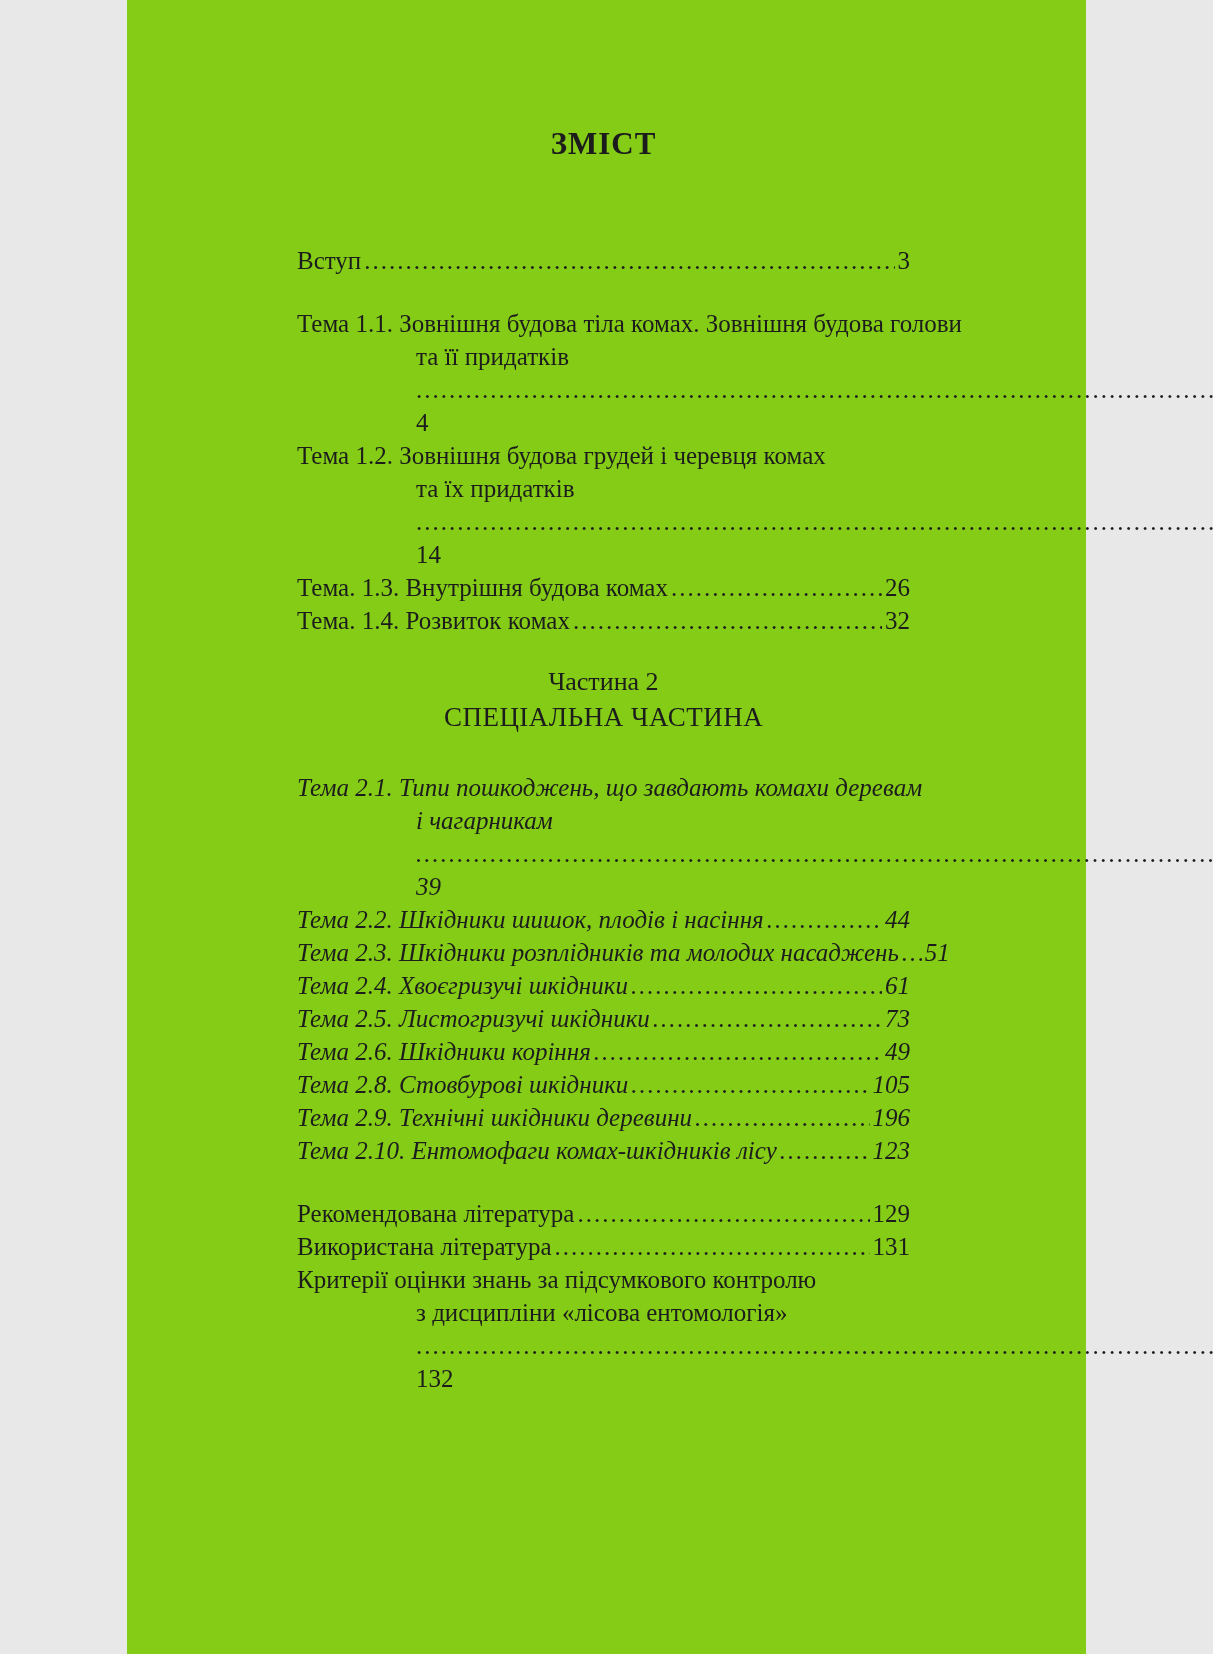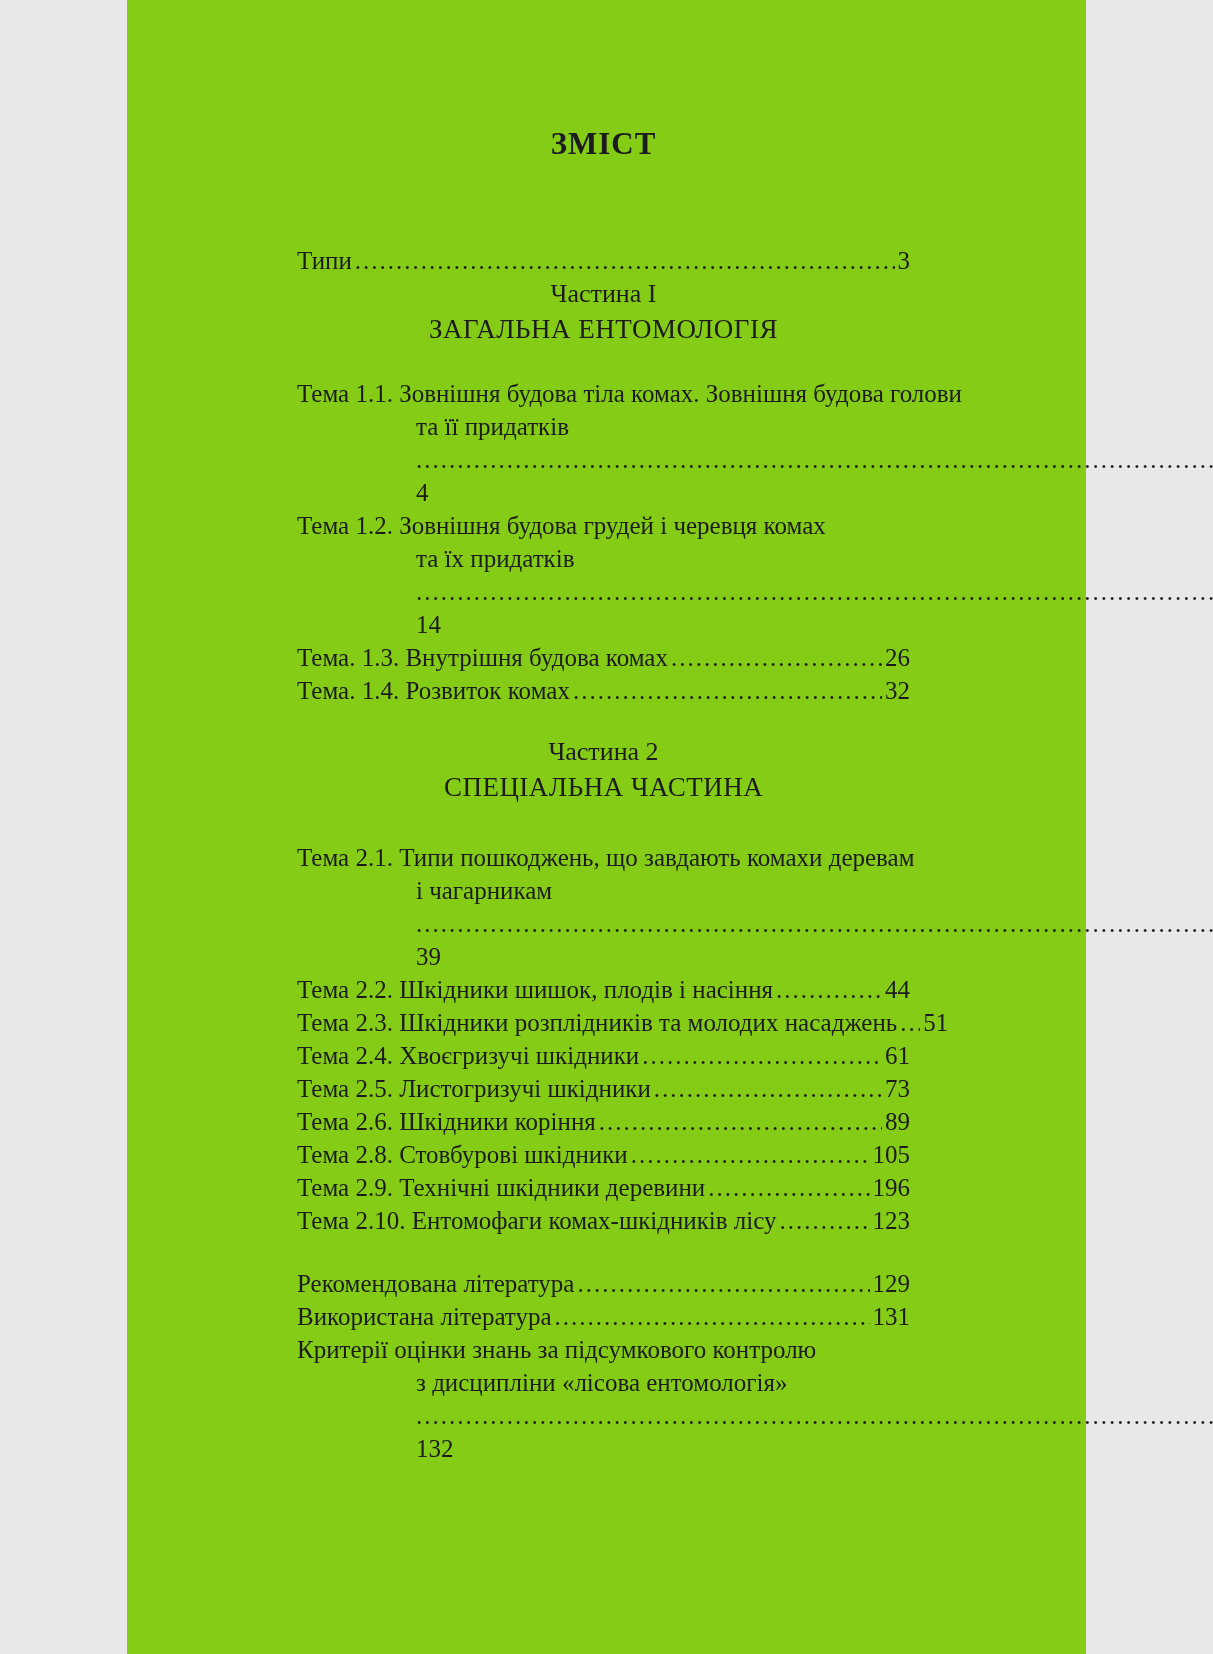--- a/index.html
+++ b/index.html
@@ -66,45 +66,42 @@
     text-align: center;
     font-size: 27px;
     line-height: 36px;
     letter-spacing: 0.5px;
   }
   .entries-block {
     margin-top: 30px;
   }
   .entries-block-2 {
     margin-top: 36px;
+    font-style: italic;
   }
   .part-block {
     margin-top: 28px;
   }
   .back-block {
     margin-top: 30px;
   }
 </style>
 </head>
 <body>
 
 <div class="page">
 
   <div class="doc-title">ЗМІСТ</div>
 
   <div class="toc-row">
-    <span class="toc-text">Типи</span>
+    <span class="toc-text">Вступ</span>
     <span class="leader"></span>
     <span class="toc-page">3</span>
   </div>
 
-  <div>
-    <div class="part-heading">Частина I</div>
-    <div class="part-subheading">ЗАГАЛЬНА ЕНТОМОЛОГІЯ</div>
-  </div>
 
   <div class="entries-block">
 
     <div>
       <div class="toc-line1">Тема 1.1. Зовнішня будова тіла комах. Зовнішня будова голови</div>
       <div class="toc-row toc-cont">
         <span class="toc-text">та її придатків</span>
         <span class="leader"></span>
         <span class="toc-page">4</span>
       </div>
@@ -169,21 +166,21 @@
 
     <div class="toc-row">
       <span class="toc-text">Тема 2.5. Листогризучі шкідники</span>
       <span class="leader"></span>
       <span class="toc-page">73</span>
     </div>
 
     <div class="toc-row">
       <span class="toc-text">Тема 2.6. Шкідники коріння</span>
       <span class="leader"></span>
-      <span class="toc-page">89</span>
+      <span class="toc-page">49</span>
     </div>
 
 
     <div class="toc-row">
       <span class="toc-text">Тема 2.8. Стовбурові шкідники</span>
       <span class="leader"></span>
       <span class="toc-page">105</span>
     </div>
 
     <div class="toc-row">

